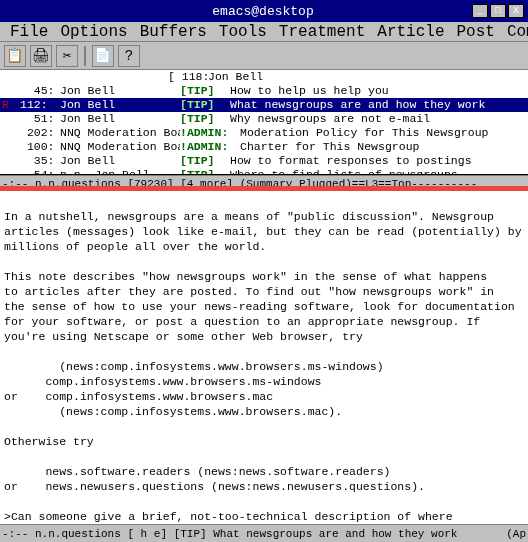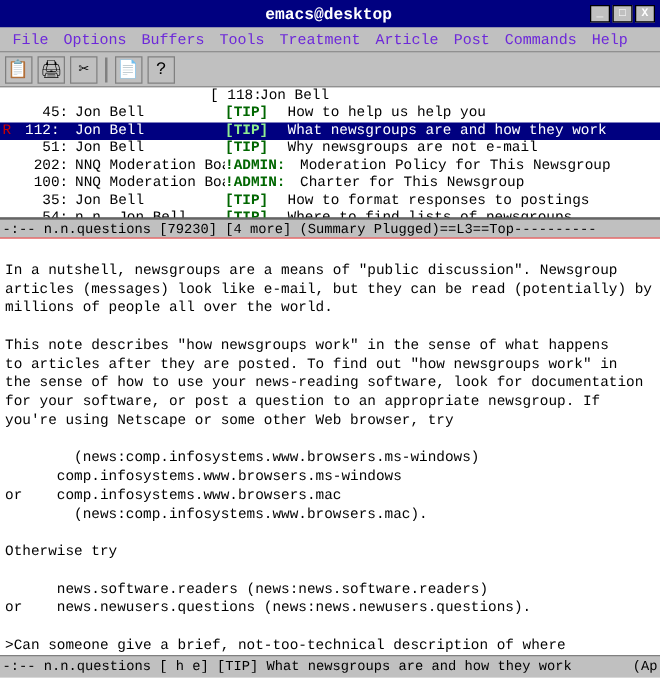--- a/index.html
+++ b/index.html
@@ -12,21 +12,21 @@
       overflow: hidden;
     }
 
     
     .title-bar {
       background: linear-gradient(to bottom, #000080, #000080);
       color: white;
       text-align: center;
       padding: 3px 4px;
       font-size: 13px;
-      font-weight: bold;
+      font-weight: normal;
       display: flex;
       align-items: center;
       justify-content: space-between;
       height: 22px;
     }
     .title-bar-text {
       flex: 1;
       text-align: center;
     }
     .title-bar-buttons {
@@ -51,23 +51,23 @@
       background: #c0c0c0;
       display: flex;
       gap: 0px;
       padding: 2px 4px;
       border-bottom: 1px solid #808080;
       height: 20px;
       align-items: center;
     }
     .menu-item {
       padding: 1px 6px;
-      font-size: 12px;
+      font-size: 16px;
       cursor: pointer;
-      color: #6d28d9;
+      color: #000000;
     }
 
     
     .toolbar {
       background: #c0c0c0;
       display: flex;
       align-items: center;
       padding: 2px 4px;
       gap: 4px;
       border-bottom: 1px solid #808080;
@@ -146,21 +146,21 @@
     
     .status-line {
       background: #c0c0c0;
       color: #000;
       font-family: 'Courier New', Courier, monospace;
       font-size: 11px;
       padding: 0 2px;
       line-height: 16px;
       height: 16px;
       border-top: 1px solid #808080;
-      border-bottom: 1px solid #ef4444;
+      border-bottom: 5px solid #ef4444;
       white-space: nowrap;
       overflow: hidden;
     }
 
     
     .article-content {
       background: #ffffff;
       flex: 1;
       overflow: hidden;
       font-family: 'Courier New', Courier, monospace;

